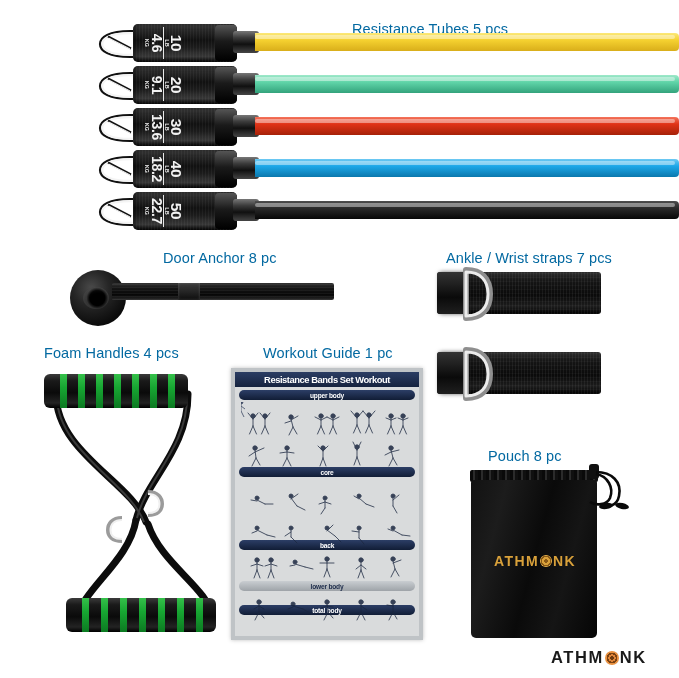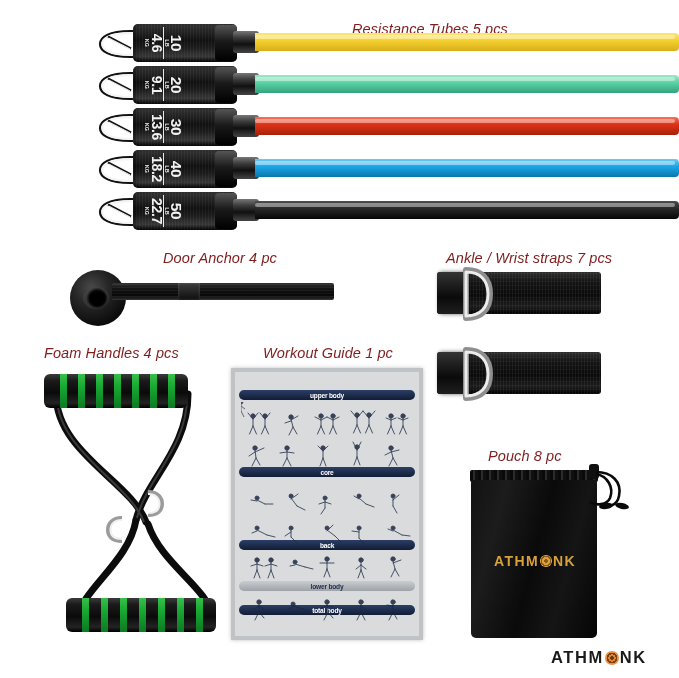--- a/index.html
+++ b/index.html
@@ -4,23 +4,23 @@
 <style>
   html,body{margin:0;padding:0;}
   body{
     width:679px;height:678px;background:#ffffff;
     font-family:"Liberation Sans", sans-serif;
     position:relative;overflow:hidden;
     -webkit-font-smoothing:antialiased;
   }
   .stage{position:absolute;inset:0;}
   .lbl{
-    position:absolute;color:#7f1d1d;font-size:14.5px;
+    position:absolute;color:#0369a1;font-size:14.5px;
     font-family:"Liberation Sans", sans-serif;
-    white-space:nowrap;letter-spacing:.1px;font-style:italic;
+    white-space:nowrap;letter-spacing:.1px;
   }
 
   
   .tube-row{position:absolute;height:44px;}
   .carabiner{position:absolute;left:0;top:6px;width:44px;height:32px;}
   .sleeve{
     position:absolute;left:36px;top:2px;width:104px;height:38px;
     border-radius:5px;
     background:
       linear-gradient(180deg,#4a4a4a 0%,#2a2a2a 14%,#111 42%,#1c1c1c 62%,#3a3a3a 86%,#0b0b0b 100%);
@@ -270,21 +270,21 @@
       <div class="w-lb">50</div>
       <div class="w-unit">LB</div>
       <div class="w-div"></div>
       <div class="w-kg">22.7</div>
       <div class="w-kgu">KG</div>
     </div>
     <div class="ferrule"></div>
     <div class="cord" style="background:linear-gradient(180deg,#4d4d4d,#2A2A2A 40%,#070707 100%);"></div>
   </div>
 
-  <div class="lbl" style="left:163px;top:250px;">Door Anchor 4 pc</div>
+  <div class="lbl" style="left:163px;top:250px;">Door Anchor 8 pc</div>
   <div>
     <div class="anchor-ball" style="left:70px;top:270px;"></div>
     <div class="anchor-strap" style="left:112px;top:283px;width:222px;"></div>
     <div class="anchor-stitch" style="left:178px;top:283px;"></div>
   </div>
 
   <div class="lbl" style="left:446px;top:250px;">Ankle / Wrist straps 7 pcs</div>
 
   <div>
     <div class="strap" style="left:437px;top:272px;width:164px;"></div>
@@ -340,20 +340,21 @@
       <div class="foam-ring" style="left:92px;"></div>
       <div class="foam-ring" style="left:111px;"></div>
       <div class="foam-ring" style="left:130px;"></div>
     </div>
   </div>
 
   <div class="lbl" style="left:263px;top:345px;">Workout Guide 1 pc</div>
 
   <div class="poster" style="left:231px;top:368px;width:192px;height:272px;">
     <div class="poster-inner"></div>
+    <div class="poster-title">Resistance Bands Set Workout</div>
 
     <div class="sec-bar" style="top:22px;">upper body</div>
     <div class="ex-grid" style="top:34px;height:62px;grid-template-columns:repeat(5,1fr);grid-template-rows:repeat(2,1fr);">
       <div class="ex-cell"></div>
         <div class="ex-cell"></div>
         <div class="ex-cell"></div>
         <div class="ex-cell"></div>
         <div class="ex-cell"></div>
       <div class="ex-cell"></div>
         <div class="ex-cell"></div>

